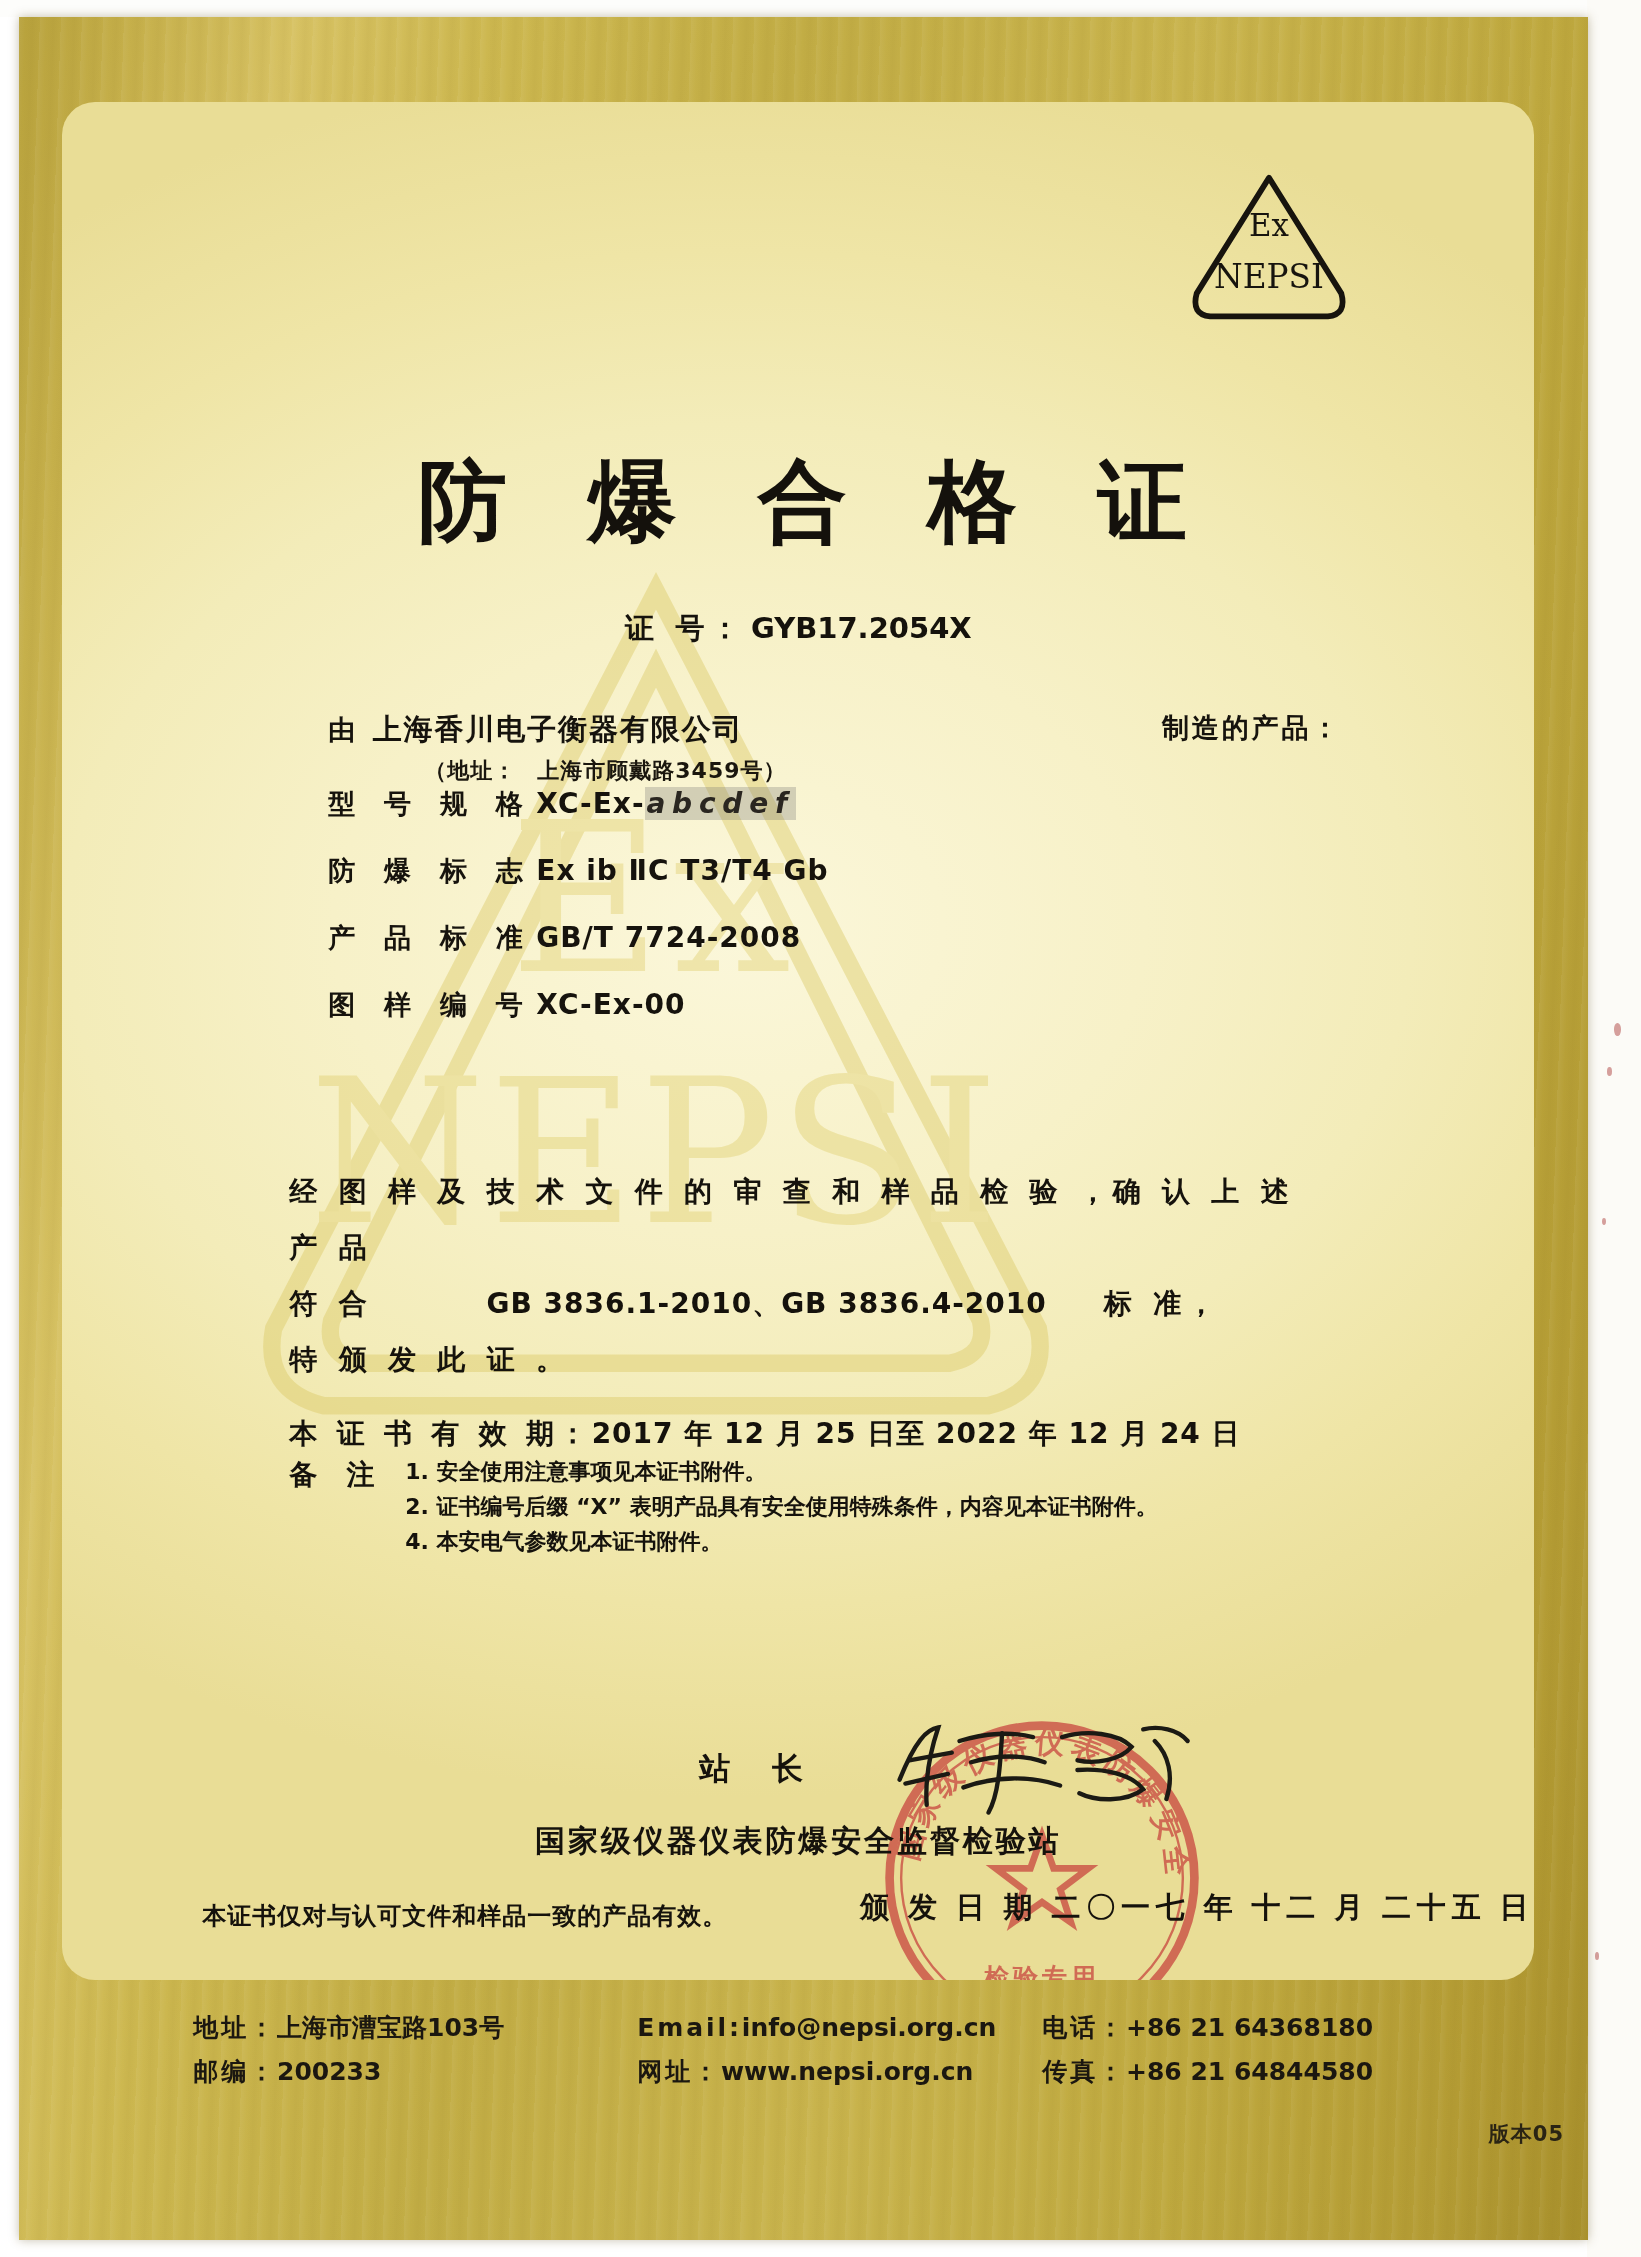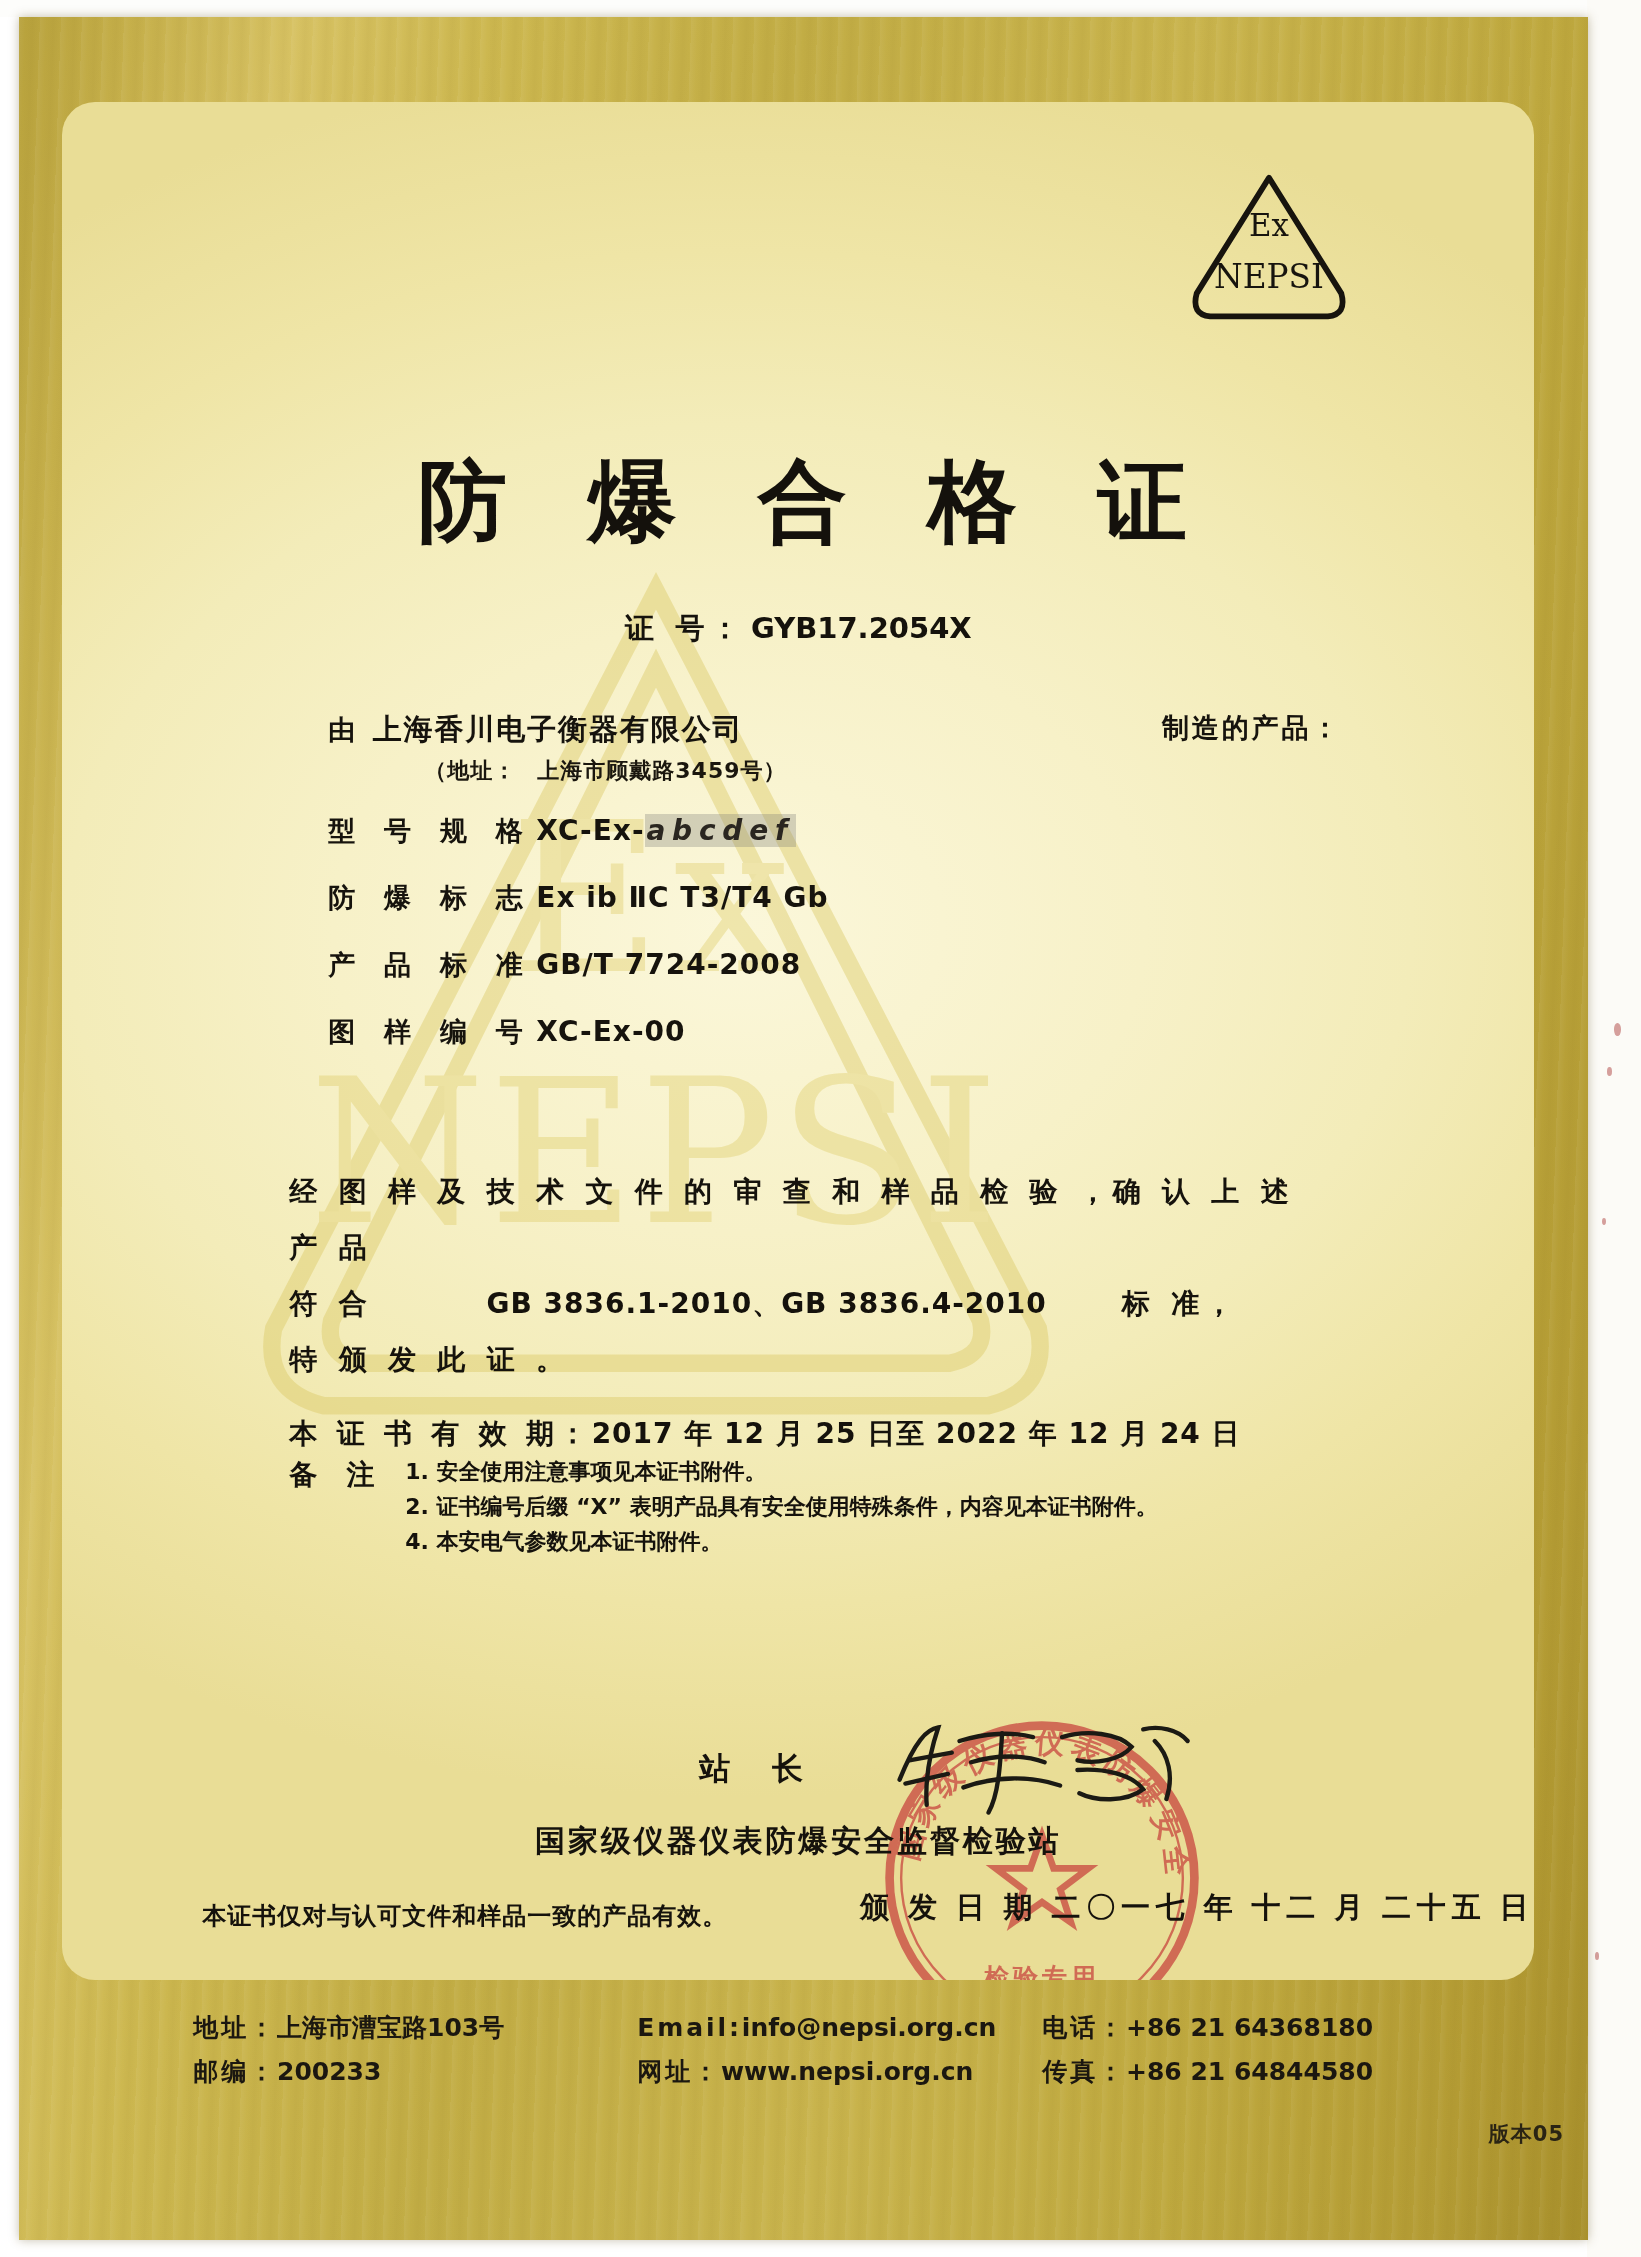--- a/index.html
+++ b/index.html
@@ -175,21 +175,20 @@
     letter-spacing: 2.9px;
     color: #16130d;
     text-align: center;
   }
   #row-addr {
     margin-left: 362px;
     font-family: "DejaVu Sans", sans-serif;
     font-size: 22px;
     font-weight: 700;
     color: #1a160e;
-    margin-bottom: 27px;
     letter-spacing: 1px;
   }
   #row-addr .a-val { margin-left: 21px; }
 
   .row.gap { margin-bottom: 31px; }
 
   
   .placeholder-letters {
     font-style: italic;
     letter-spacing: 6.8px;
@@ -209,21 +208,21 @@
     font-size: 28px;
     color: #15120c;
     line-height: 56px;
   }
   #para .l1 { letter-spacing: 5.8px; }
   #para .l2 { display:flex; align-items: baseline; letter-spacing: 5.8px;}
   #para .l2 .std {
     margin-left: 114px;
     letter-spacing: 1px;
   }
-  #para .l2 .tail { margin-left: 75px; letter-spacing: 5.8px;}
+  #para .l2 .tail { margin-left: 57px; letter-spacing: 5.8px;}
   #para .l3 { letter-spacing: 5.8px; }
   #validity { margin-top: 17.4px; letter-spacing: 4.8px; }
   #validity .vnum { letter-spacing: 1px; }
 
   
   #remarks {
     position: absolute;
     left: 227px;
     top: 1352px;
     display: flex;

